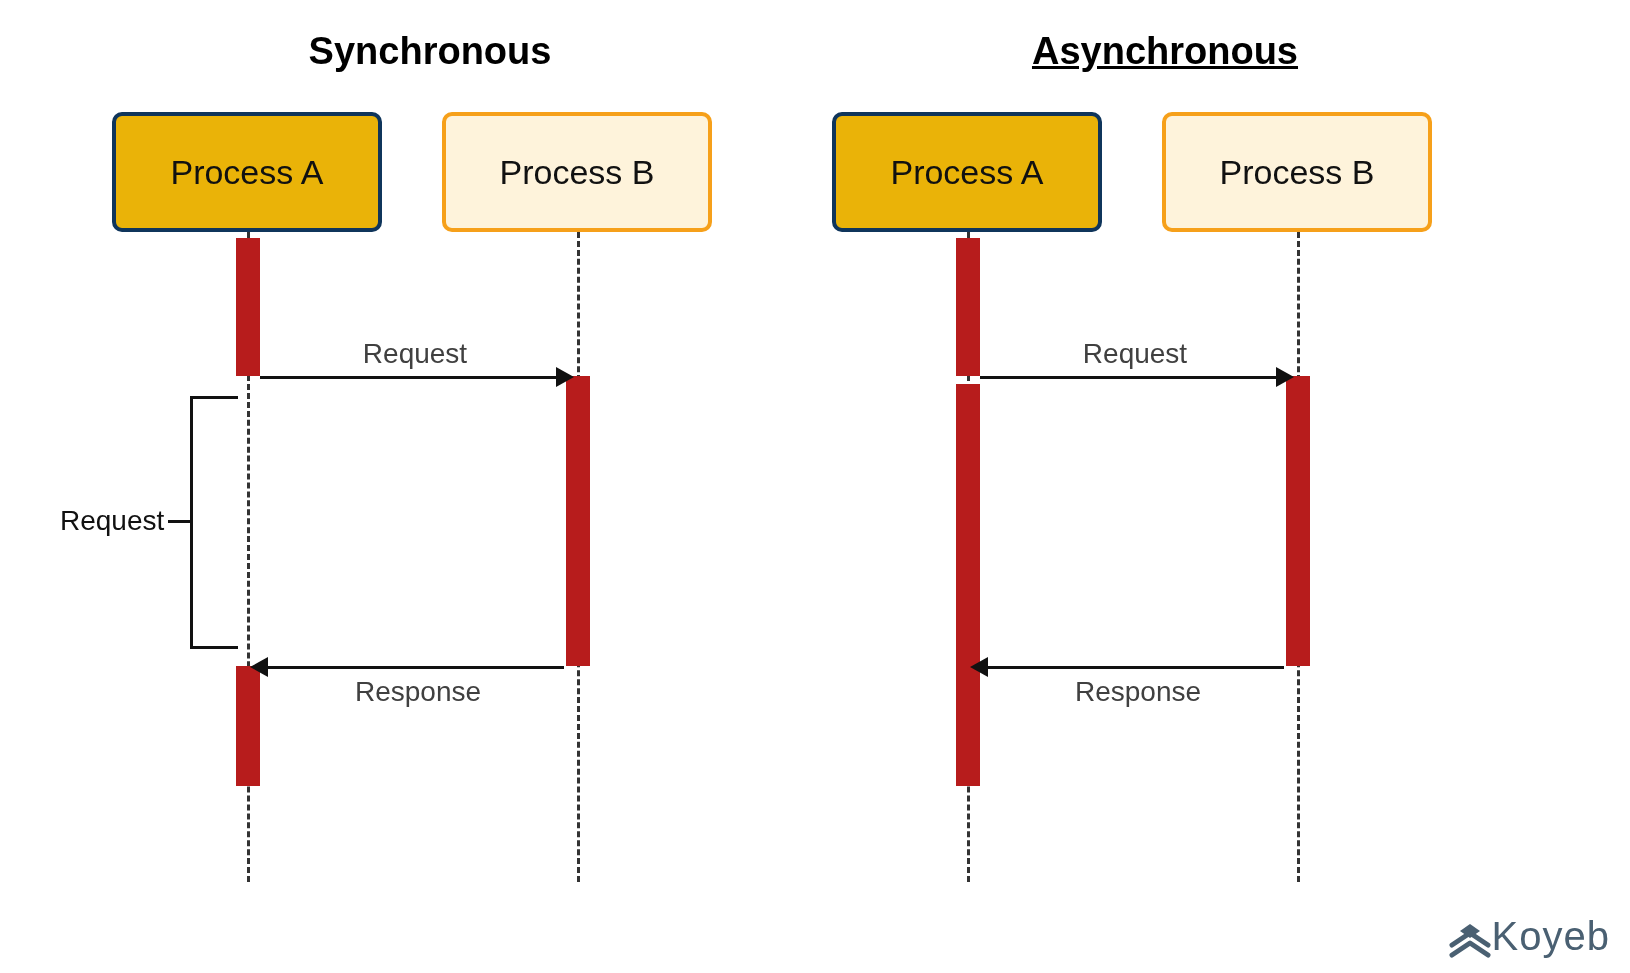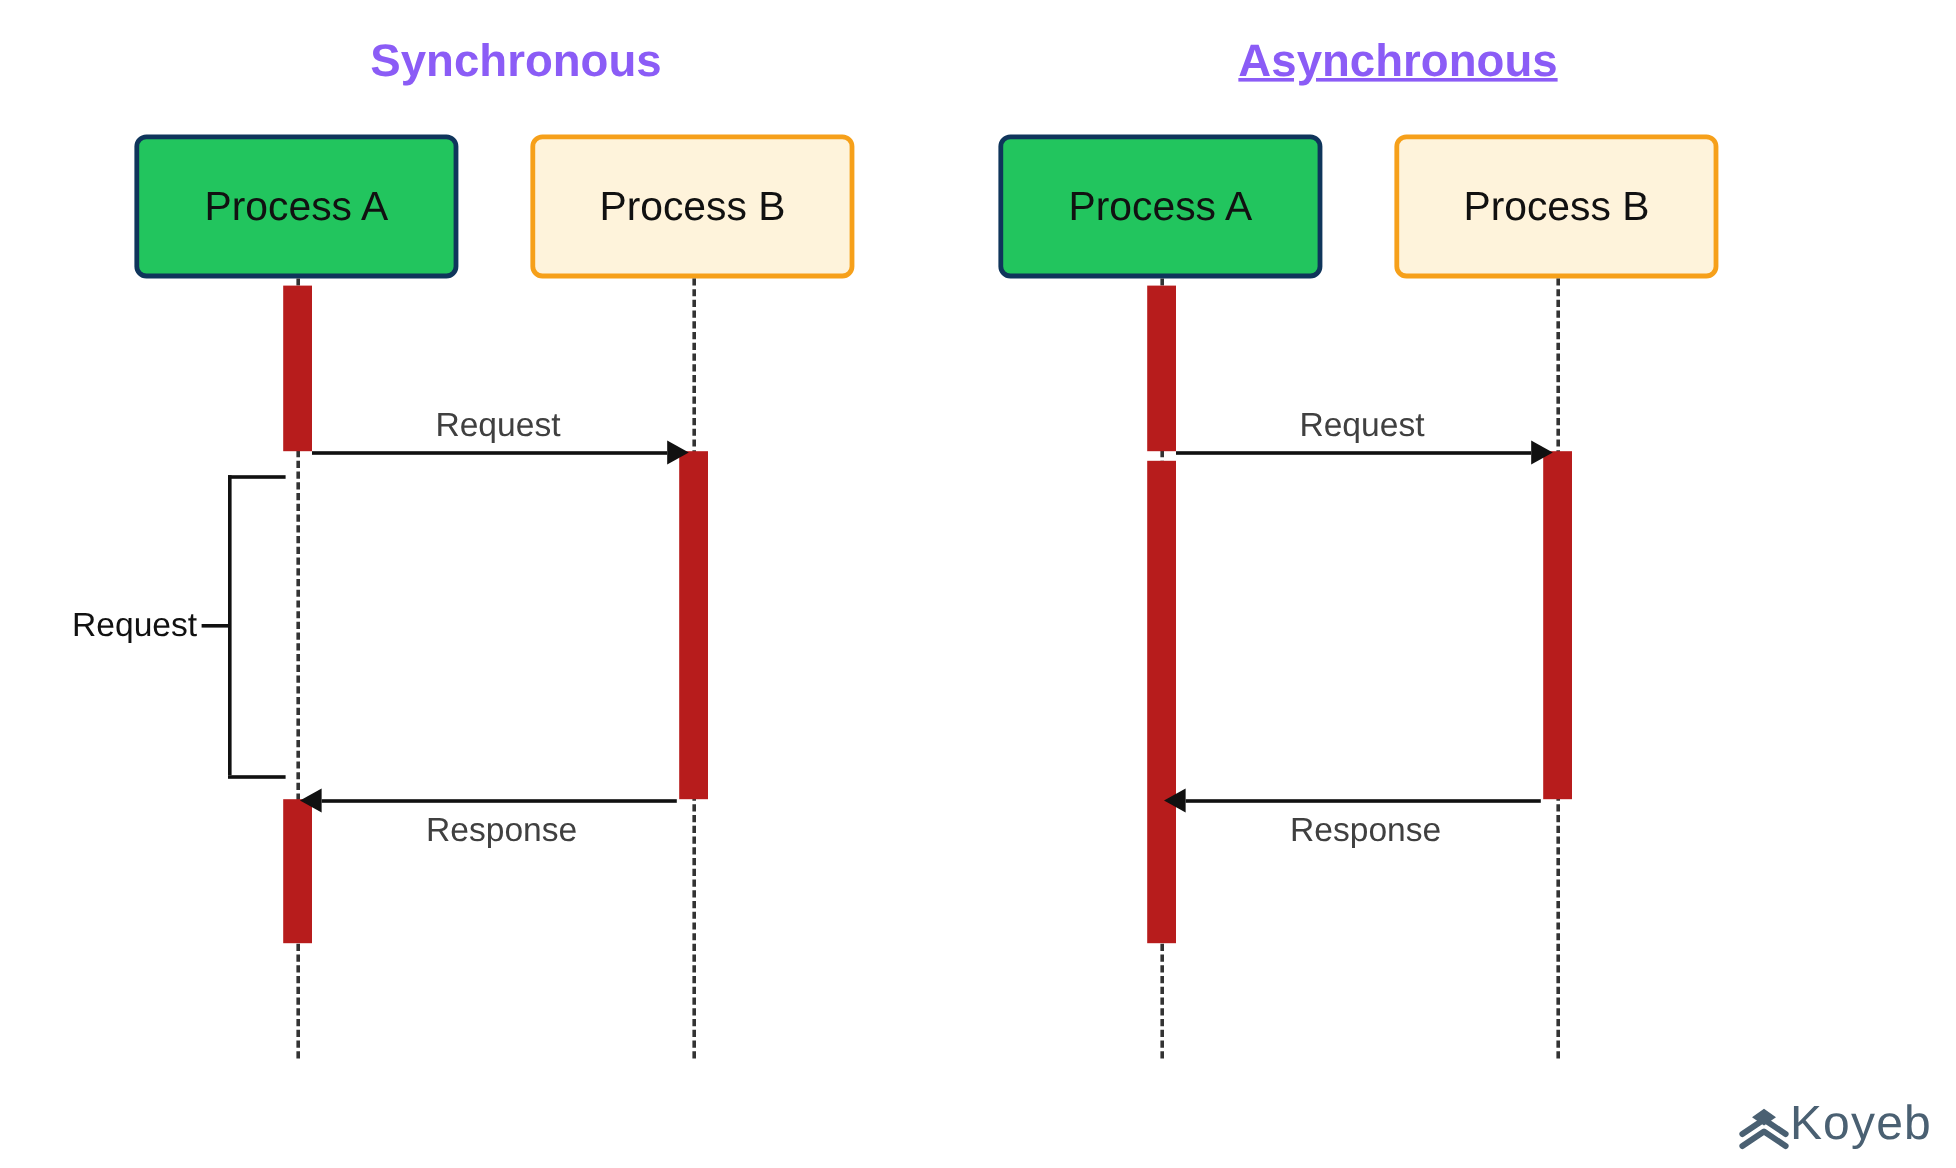--- a/index.html
+++ b/index.html
@@ -13,37 +13,37 @@
     overflow: hidden;
   }
   .stage {
     position: absolute;
     inset: 0;
   }
   .diagram-title {
     position: absolute;
     font-size: 38px;
     font-weight: 600;
-    color: #8b5cf6;
+    color: #000000;
     text-align: center;
     white-space: nowrap;
   }
   .proc-box {
     position: absolute;
     border-width: 4px;
     border-style: solid;
     border-radius: 10px;
     display: flex;
     align-items: center;
     justify-content: center;
     font-size: 34px;
     color: #111;
     box-sizing: border-box;
   }
-  .proc-a { background: #22c55e; border-color: #0F355B; }
+  .proc-a { background: #eab308; border-color: #0F355B; }
   .proc-b { background: #FEF3DB; border-color: #F6A01A; }
   .lifeline {
     position: absolute;
     width: 0;
     border-left: 3px dashed #333;
   }
   .exec-bar {
     position: absolute;
     width: 24px;
     background: #B71C1C;

